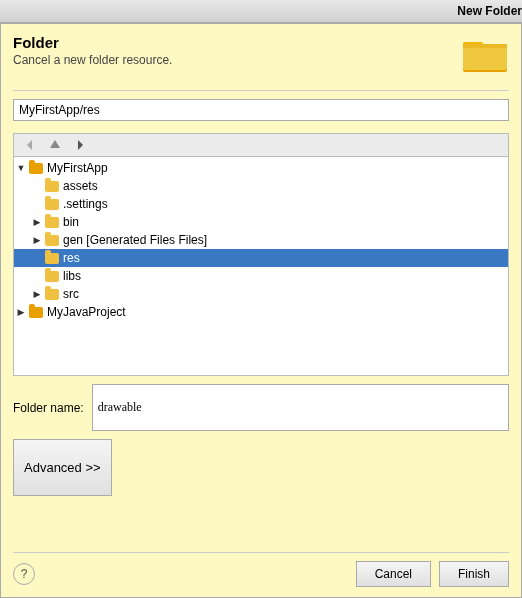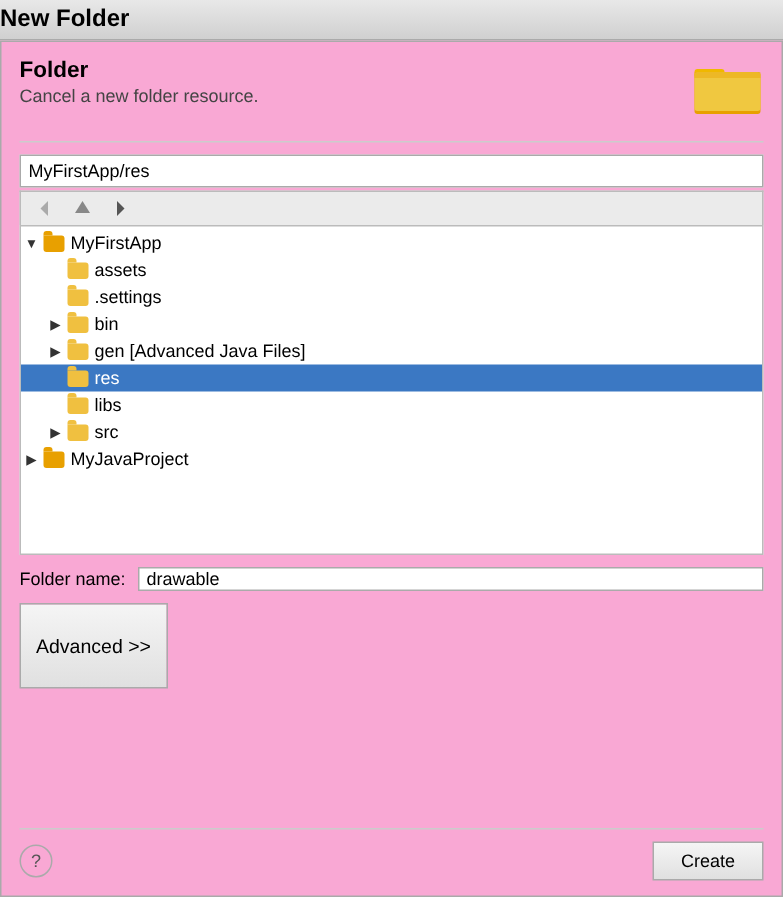--- a/index.html
+++ b/index.html
@@ -8,30 +8,30 @@
       height: 598px;
       font-family: Arial, sans-serif;
       font-size: 12px;
       background: #f0f0f0;
       display: flex;
       flex-direction: column;
     }
 
     .title-bar {
       background: linear-gradient(to bottom, #e8e8e8, #d0d0d0);
-      text-align: left;
+      text-align: right;
       padding: 4px 0;
-      font-size: 16px;
+      font-size: 12px;
       font-weight: bold;
       border-bottom: 1px solid #aaa;
       color: #000;
     }
 
     .dialog {
-      background: #f9a8d4;
+      background: #fef9c3;
       flex: 1;
       display: flex;
       flex-direction: column;
       padding: 10px 12px 10px 12px;
       border: 1px solid #aaa;
     }
 
     .dialog-header {
       display: flex;
       align-items: flex-start;
@@ -67,21 +67,21 @@
       margin-bottom: 4px;
       color: #000;
     }
 
     .path-input {
       width: 100%;
       border: 1px solid #aaa;
       background: #fff;
       padding: 3px 5px;
       font-size: 12px;
-      margin-bottom: 2px;
+      margin-bottom: 12px;
     }
 
     .tree-toolbar {
       display: flex;
       align-items: center;
       gap: 4px;
       background: #ebebeb;
       border: 1px solid #bbb;
       border-bottom: none;
       padding: 2px 4px;
@@ -242,22 +242,23 @@
       font-size: 12px;
       color: #000;
       margin-right: 8px;
       white-space: nowrap;
     }
 
     .folder-name-input {
       flex: 1;
       border: 1px solid #aaa;
       background: #fff;
-      padding: 0 5px;
-      font-size: 12px;
+      padding: 15px 5px;
+      font-size: 12px;
+      font-family: Liberation Serif, serif;
     }
 
     .advanced-btn {
       background: linear-gradient(to bottom, #f5f5f5, #e0e0e0);
       border: 1px solid #aaa;
       padding: 20px 10px;
       font-size: 13px;
       cursor: pointer;
       margin-bottom: 10px;
     }
@@ -391,21 +392,21 @@
       </span>
       <span class="item-label">bin</span>
     </div>
 
     <div class="tree-item">
       <span class="indent"></span>
       <span class="expand-btn">▶</span>
       <span class="item-icon">
         <span class="icon-folder"></span>
       </span>
-      <span class="item-label">gen [Advanced Java Files]</span>
+      <span class="item-label">gen [Generated Files Files]</span>
     </div>
 
     <div class="tree-item selected">
       <span class="indent"></span>
       <span class="expand-placeholder"></span>
       <span class="item-icon">
         <span class="icon-folder"></span>
       </span>
       <span class="item-label">res</span>
     </div>
@@ -442,16 +443,17 @@
     <div class="folder-name-row">
       <span class="folder-name-label">Folder name:</span>
       <input class="folder-name-input" type="text" value="drawable" style="">
     </div>
     <button class="advanced-btn">Advanced &gt;&gt;</button>
   </div>
 
   <div class="dialog-footer">
     <button class="help-btn">?</button>
     <div class="footer-buttons">
-      <button class="btn">Create</button>
+      <button class="btn">Cancel</button>
+      <button class="btn btn-finish">Finish</button>
     </div>
   </div>
 </div>
 
 </body></html>

